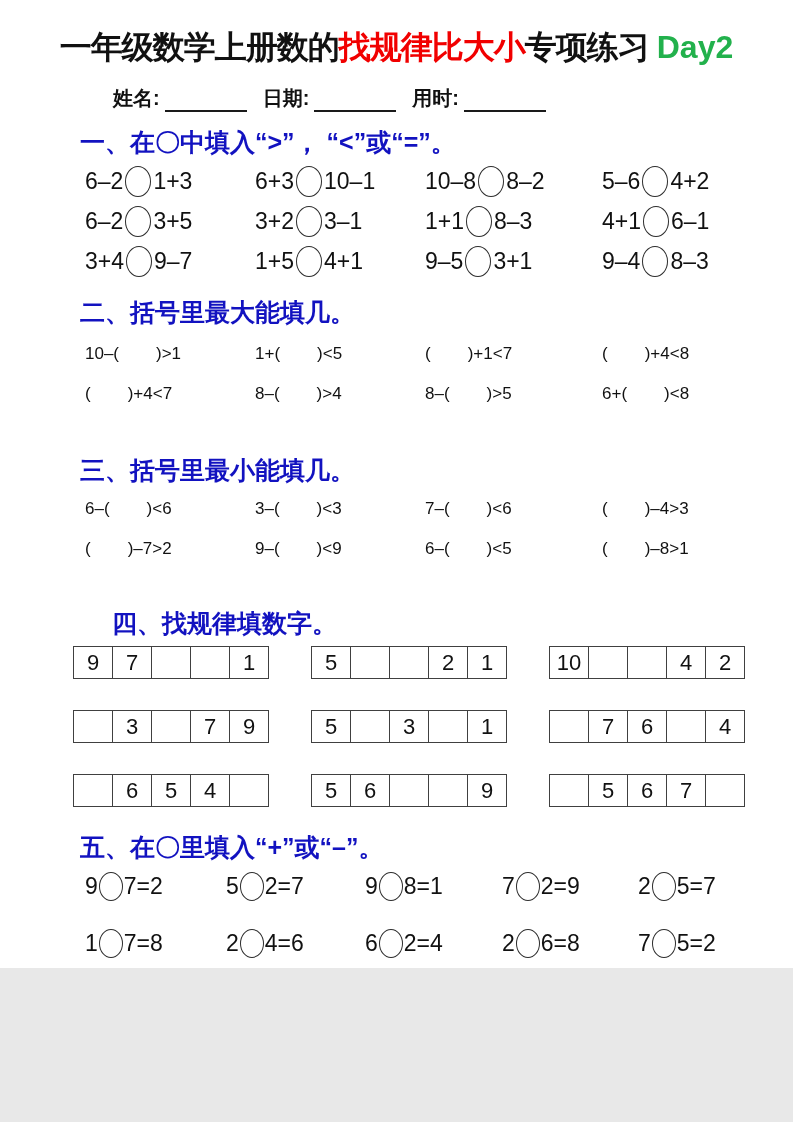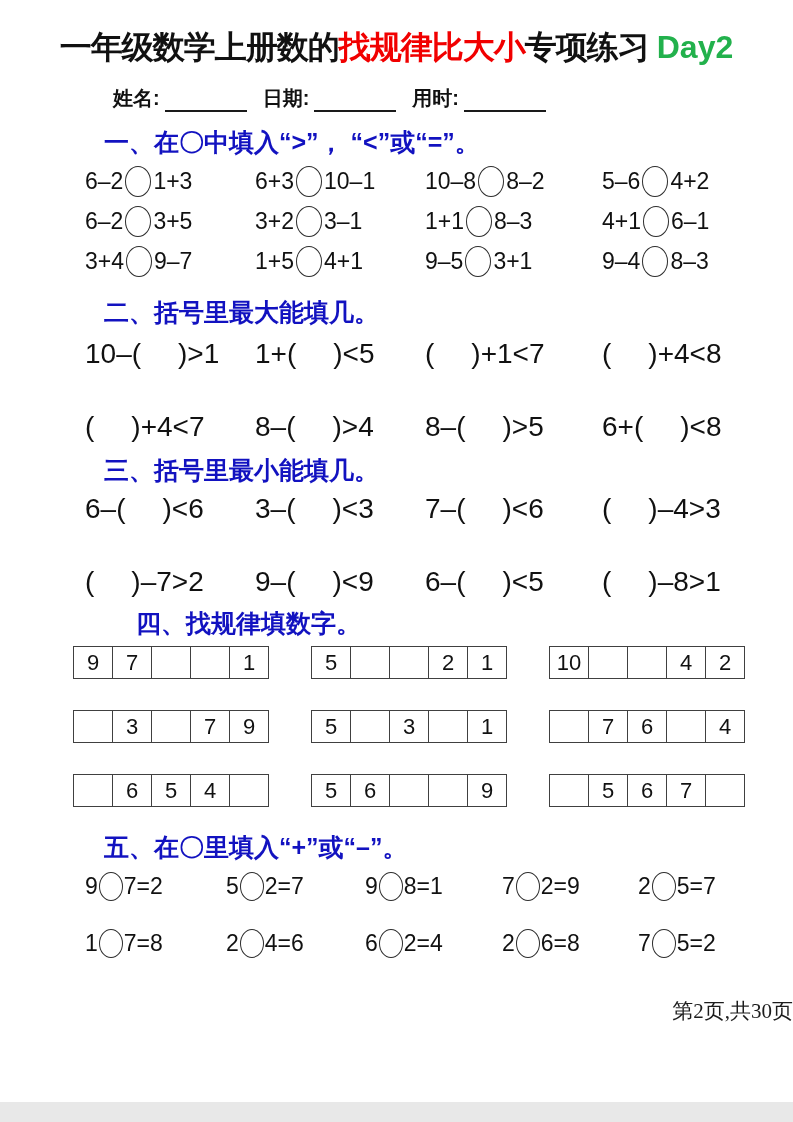--- a/index.html
+++ b/index.html
@@ -1,19 +1,19 @@
 <!DOCTYPE html>
 <html><head>
 <meta charset="utf-8">
 <style>
   * { margin:0; padding:0; box-sizing:border-box; }
   html,body { background:#e8e8e8; }
   body { font-family:"Liberation Sans", sans-serif; }
   .page {
-    position:relative; width:793px; height:1102px; margin:0 auto;
+    position:relative; width:793px; height:968px; margin:0 auto;
     background:#ffffff; color:#111; overflow:hidden;
   }
   
   .title {
     position:absolute; top:26px; left:0; right:0; text-align:center;
     font-size:32px; font-weight:bold; letter-spacing:-1px; white-space:nowrap;
   }
   .title .red { color:#f10000; }
   .title .green { color:#22b14c; margin-left:8px; letter-spacing:0; }
   
@@ -21,42 +21,42 @@
     position:absolute; top:85px; left:113px; display:flex; gap:16px;
     font-size:20px; font-weight:bold; align-items:flex-start;
   }
   .field { display:flex; align-items:flex-end; }
   .blank {
     display:inline-block; width:82px; height:22px;
     border-bottom:2px solid #1a1a1a; margin-left:5px;
   }
   
   .shead {
-    position:absolute; left:104px; color:#1212c0; font-weight:bold;
+    position:absolute; left:80px; color:#1212c0; font-weight:bold;
     font-size:25px; white-space:nowrap;
   }
   .h1 { top:126px; } .h2 { top:296px; } .h3 { top:454px; }
   .h4 { top:607px;margin-left:32px; } .h5 { top:831px; }
   
   .grid1 {
     position:absolute; top:161px; left:85px; width:662px; display:grid;
     grid-template-columns:170px 170px 177px 1fr; grid-auto-rows:40px;
     font-size:23px;
   }
   .prob { display:flex; align-items:center; white-space:nowrap; }
   .circ {
     display:inline-block; width:26px; height:31px; flex:0 0 26px;
     border:1.6px solid #2e2e2e; border-radius:50%; margin:0 2px;
     background:#fff;
   }
   
   .gridb {
     position:absolute; left:85px; width:662px; display:grid;
     grid-template-columns:170px 170px 177px 1fr; grid-auto-rows:40px;
-    row-gap:33px; font-size:28px;
+    font-size:17px;
   }
   .g2 { top:334px; } .g3 { top:489px; }
   .bgap { display:inline-block; width:37px; height:1px; }
   
   .tables { position:absolute; top:646px; left:73px; width:672px; }
   .trow { display:flex; justify-content:space-between; margin-bottom:31px; }
   table.seq { border-collapse:collapse; }
   table.seq td {
     width:39px; height:32px; border:1.6px solid #404040;
     text-align:center; vertical-align:middle; font-size:22px; padding:0;

